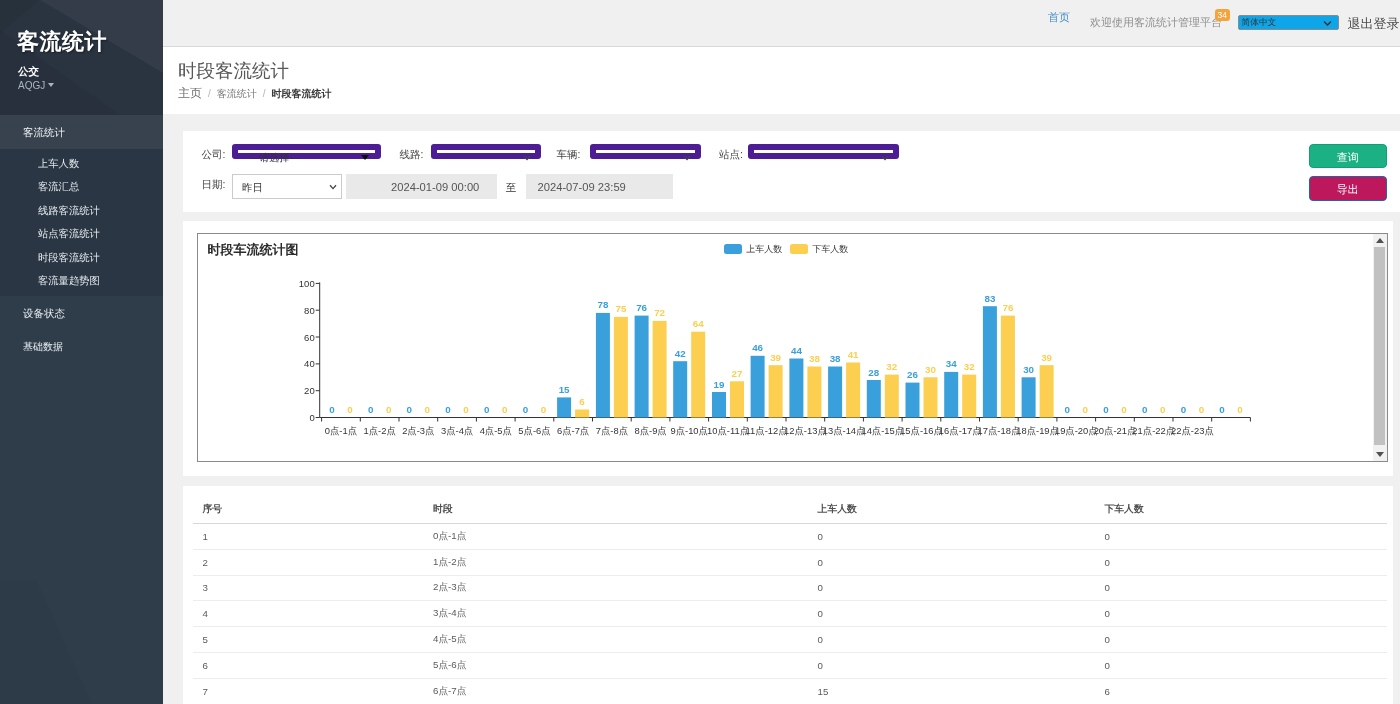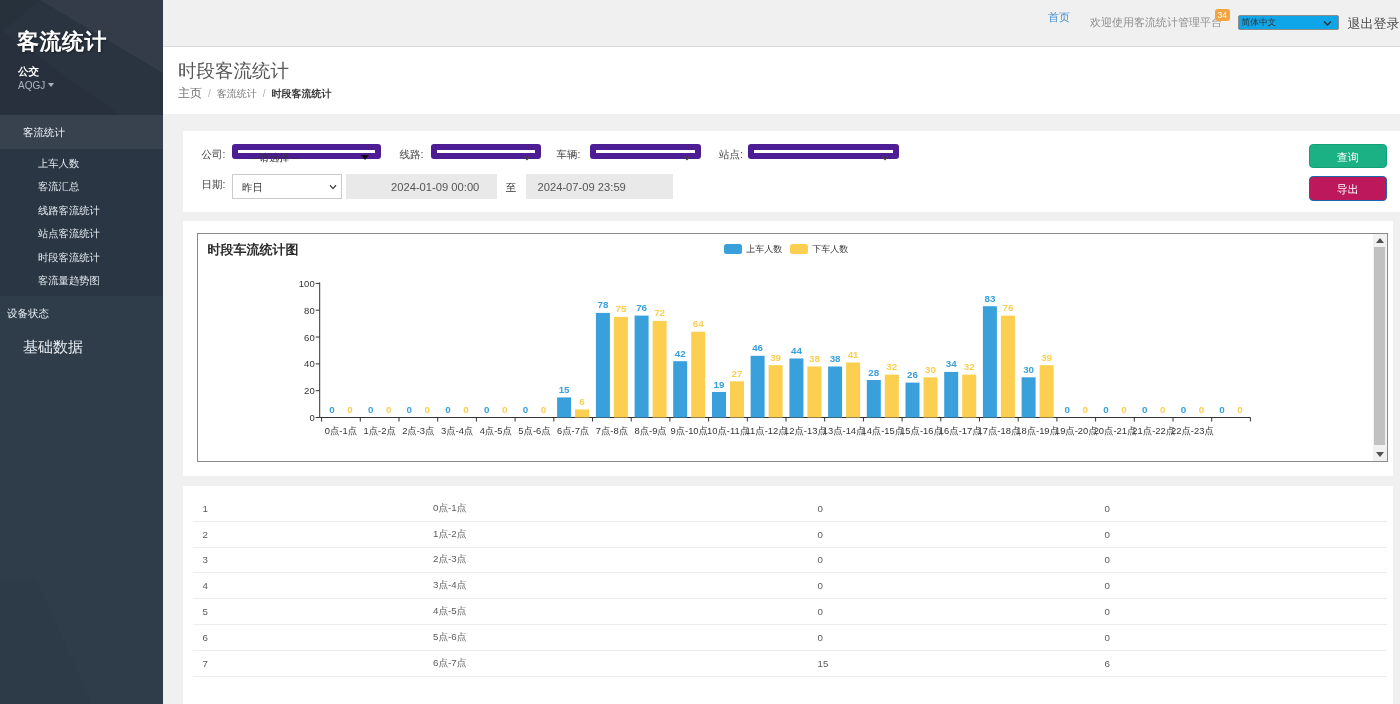--- a/index.html
+++ b/index.html
@@ -15,22 +15,22 @@
   background:rgba(0,0,0,0.06); clip-path:polygon(0 30px, 0 114.8px, 120px 114.8px); }
 #sidebar .tri3 { position:absolute; left:0; top:580px; width:163px; height:124px;
   background:linear-gradient(66deg, rgba(0,0,0,0.04) 0 42%, rgba(0,0,0,0) 42.5%); }
 .logo { position:absolute; left:17px; top:27px; font-size:22px; font-weight:bold; color:#fff; letter-spacing:0.5px; text-shadow:1px 1px 2px rgba(0,0,0,0.45); }
 .org { position:absolute; left:18px; top:64.5px; font-size:10.5px; font-weight:bold; color:#fff; }
 .aqgj { position:absolute; left:18px; top:79.5px; font-size:10px; color:#a9b6c0; }
 .aqgj .caret { display:inline-block; width:0; height:0; border-left:3.5px solid transparent; border-right:3.5px solid transparent; border-top:4px solid #a9b6c0; margin-left:3px; vertical-align:2px; }
 .menusec { position:absolute; left:0; top:114.8px; width:163px; height:34.3px; background:#37424e; color:#eef2f6; font-size:10.5px; line-height:34.3px; padding-left:23px; }
 .submenu { position:absolute; left:0; top:149.1px; width:163px; height:146.5px; background:#2b3644; padding-top:3px; }
 .subitem { height:23.4px; line-height:23.4px; padding-left:38px; font-size:10.3px; color:#e4eaef; }
-.menutop1 { position:absolute; left:0; top:295.6px; width:163px; height:34.1px; color:#e8edf2; font-size:10.5px; line-height:34.1px; padding-left:7px; }
-.menutop2 { position:absolute; left:0; top:329.7px; width:163px; height:34.1px; color:#e8edf2; font-size:15px; line-height:34.1px; padding-left:23px; }
+.menutop1 { position:absolute; left:0; top:295.6px; width:163px; height:34.1px; color:#e8edf2; font-size:10.5px; line-height:34.1px; padding-left:23px; }
+.menutop2 { position:absolute; left:0; top:329.7px; width:163px; height:34.1px; color:#e8edf2; font-size:10px; line-height:34.1px; padding-left:23px; }
 
 #topbar { position:absolute; left:163px; top:0; width:1237px; height:47px; background:#f0f0f0; border-bottom:1px solid #d8d8d8; }
 .homelink { position:absolute; left:885px; top:10px; font-size:11px; color:#428bca; }
 .welcome { position:absolute; left:927px; top:15px; font-size:11px; color:#8f8f8f; }
 .badge34 { position:absolute; left:1051.5px; top:8.5px; width:15.5px; height:12.2px; background:#f4a43f; border-radius:3px; color:#fff; font-size:8.5px; text-align:center; line-height:12.2px; }
 .langsel { position:absolute; left:1074.5px; top:14.5px; width:101px; height:15.5px; background:#0ea5e9; border:1px solid #8b8b8b; border-radius:2px; font-size:8.7px; color:#333; line-height:13.5px; padding-left:3px; }
 .langsel .chev { position:absolute; right:6px; top:4.5px; }
 .logout { position:absolute; left:1184.5px; top:14.5px; font-size:13px; color:#4a4a4a; }
 
 #band { position:absolute; left:163px; top:47px; width:1237px; height:66.5px; background:#fff; }
@@ -304,20 +304,26 @@
 
   <div class="card" id="tcard">
     <table>
       <colgroup>
           <col style="width:230.5px">
           <col style="width:384.6px">
           <col style="width:286.9px">
           <col style="width:292px">
         </colgroup>
       <tbody>
+          <tr>
+            <th>序号</th>
+            <th>时段</th>
+            <th>上车人数</th>
+            <th>下车人数</th>
+          </tr>
 <tr>
             <td>1</td>
             <td>0点-1点</td>
             <td>0</td>
             <td>0</td>
           </tr>
 <tr>
             <td>2</td>
             <td>1点-2点</td>
             <td>0</td>

